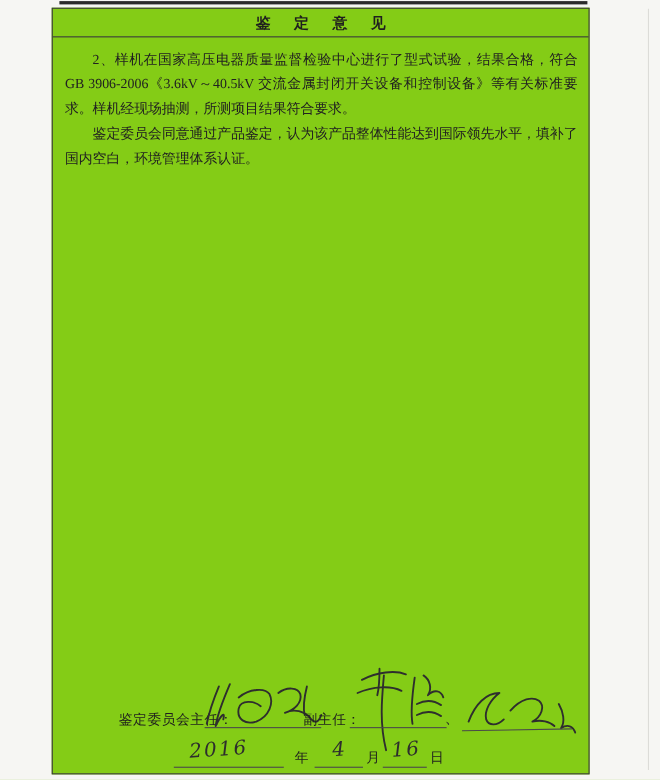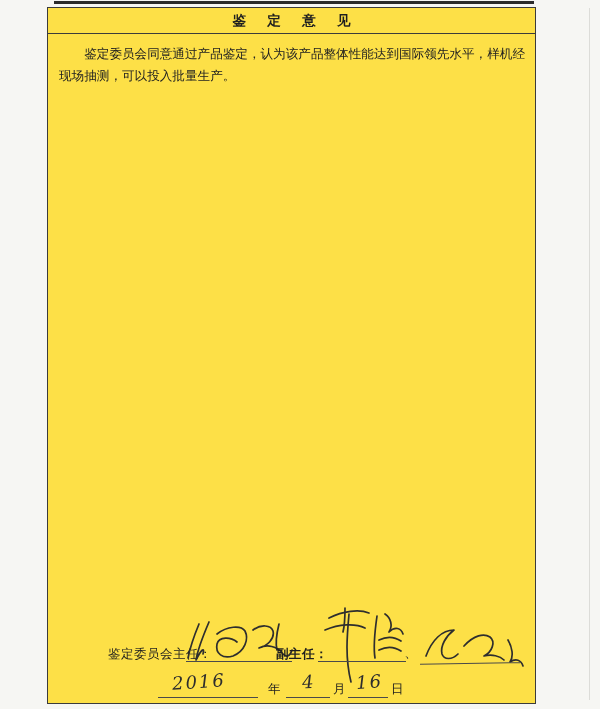--- a/index.html
+++ b/index.html
@@ -21,21 +21,21 @@
     width: 1px; height: 692px; background: #dcdcd8;
   }
   .speck {
     position: absolute; left: 127px; top: 532px;
     width: 2px; height: 2px; background: #9a9a96;
   }
   .doc-table {
     position: absolute; left: 47px; top: 7px;
     width: 489px; height: 697px;
     border: 1.5px solid #3b3b3b;
-    background: #fde047;
+    background: #84cc16;
   }
   .title-row {
     height: 26px;
     border-bottom: 1.5px solid #3b3b3b;
     display: flex; align-items: center; justify-content: center;
   }
   .title {
     font-size: 13.5px; font-weight: bold;
     letter-spacing: 9px; text-indent: 9px;
     color: #1f1f1f;
@@ -49,21 +49,21 @@
     text-indent: 2em;
     color: #212121;
   }
   .sig-area { position: absolute; left: 0; top: 0; width: 564px; height: 709px; pointer-events: none; }
   .label {
     position: absolute;
     font-size: 12.5px; color: #1e1e1e; letter-spacing: 0.5px;
     white-space: nowrap;
   }
   .chairman-label { left: 108px; top: 646px; }
-  .vice-label    { left: 276px; top: 646px; font-weight: bold; }
+  .vice-label    { left: 276px; top: 646px; }
   .sep           { position: absolute; left: 404px; top: 644px; font-size: 14px; color: #2c2c2c; }
   .sig { position: absolute; }
   .sig path { stroke: #2e2e2e; stroke-width: 1.7; fill: none; stroke-linecap: round; stroke-linejoin: round; }
   .sig1 { left: 183px; top: 616px; width: 112px; height: 48px; }
   .sig2 { left: 315px; top: 606px; width: 92px;  height: 82px; }
   .sig3 { left: 420px; top: 620px; width: 104px; height: 50px; }
   .uline { position: absolute; height: 1px; background: #4a4a4a; }
   .u1 { left: 186px; top: 661px; width: 106px; }
   .u2 { left: 318px; top: 661px; width: 88px; }
   .u3 { left: 420px; top: 663px; width: 100px; transform: rotate(-1deg); }
@@ -93,21 +93,22 @@
 
   <div class="top-rule"></div>
   <div class="scan-edge"></div>
   <div class="speck"></div>
 
   <div class="doc-table">
     <div class="title-row">
       <span class="title">鉴 定 意 见</span>
     </div>
     <div class="body-cell">
-      <p>鉴定委员会同意通过产品鉴定，认为该产品整体性能达到国际领先水平，样机经现场抽测，可以投入批量生产。</p>
+      <p>2、样机在国家高压电器质量监督检验中心进行了型式试验，结果合格，符合 GB 3906-2006《3.6kV～40.5kV 交流金属封闭开关设备和控制设备》等有关标准要求。样机经现场抽测，所测项目结果符合要求。</p>
+      <p>鉴定委员会同意通过产品鉴定，认为该产品整体性能达到国际领先水平，填补了国内空白，环境管理体系认证。</p>
     </div>
   </div>
 
   <div class="sig-area">
 
     <span class="label chairman-label">鉴定委员会主任：</span>
 
     <svg class="sig sig1" viewBox="0 0 112 48">
       <path d="M16,8 C11,20 7,32 5,42"></path>
       <path d="M26,6 C20,20 15,32 13,44 C18,34 22,30 20,38"></path>

